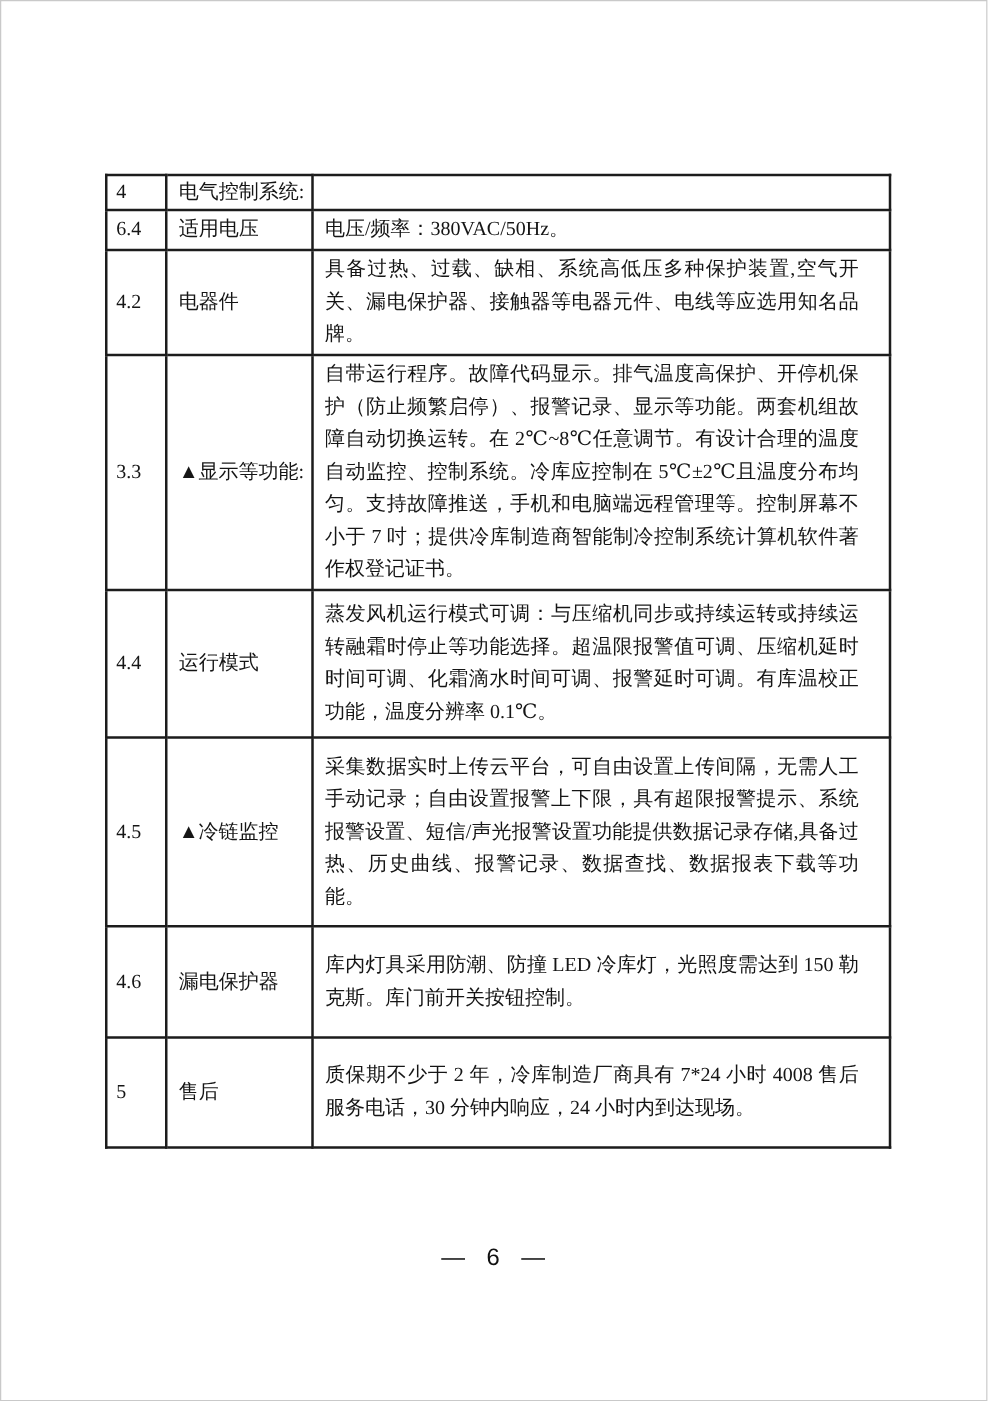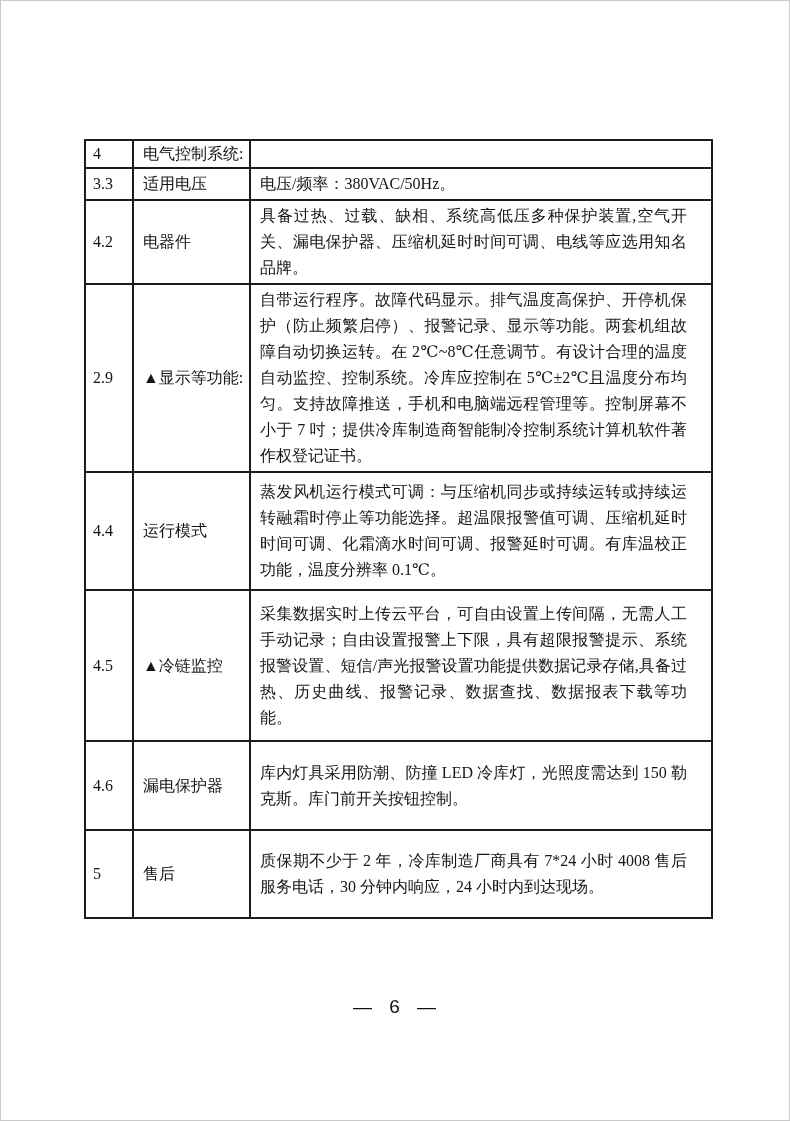--- a/index.html
+++ b/index.html
@@ -69,31 +69,31 @@
         <col class="c2">
         <col class="c3">
       </colgroup>
     <tbody>
       <tr style="height:28px">
         <td class="no">4</td>
         <td class="label">电气控制系统:</td>
         <td class="content"></td>
       </tr>
       <tr style="height:30px">
-        <td class="no">3.3</td>
+        <td class="no">6.4</td>
         <td class="label">适用电压</td>
         <td class="content">电压/频率：380VAC/50Hz。</td>
       </tr>
       <tr style="height:74px">
         <td class="no">4.2</td>
         <td class="label">电器件</td>
-        <td class="content">具备过热、过载、缺相、系统高低压多种保护装置,空气开关、漏电保护器、压缩机延时时间可调、电线等应选用知名品牌。</td>
+        <td class="content">具备过热、过载、缺相、系统高低压多种保护装置,空气开关、漏电保护器、接触器等电器元件、电线等应选用知名品牌。</td>
       </tr>
       <tr style="height:157px">
-        <td class="no">2.9</td>
+        <td class="no">3.3</td>
         <td class="label">▲显示等功能:</td>
         <td class="content">自带运行程序。故障代码显示。排气温度高保护、开停机保护（防止频繁启停）、报警记录、显示等功能。两套机组故障自动切换运转。在 2℃~8℃任意调节。有设计合理的温度自动监控、控制系统。冷库应控制在 5℃±2℃且温度分布均匀。支持故障推送，手机和电脑端远程管理等。控制屏幕不小于 7 吋；提供冷库制造商智能制冷控制系统计算机软件著作权登记证书。</td>
       </tr>
       <tr style="height:118px">
         <td class="no">4.4</td>
         <td class="label">运行模式</td>
         <td class="content">蒸发风机运行模式可调：与压缩机同步或持续运转或持续运转融霜时停止等功能选择。超温限报警值可调、压缩机延时时间可调、化霜滴水时间可调、报警延时可调。有库温校正功能，温度分辨率 0.1℃。</td>
       </tr>
       <tr style="height:151px">
         <td class="no">4.5</td>

